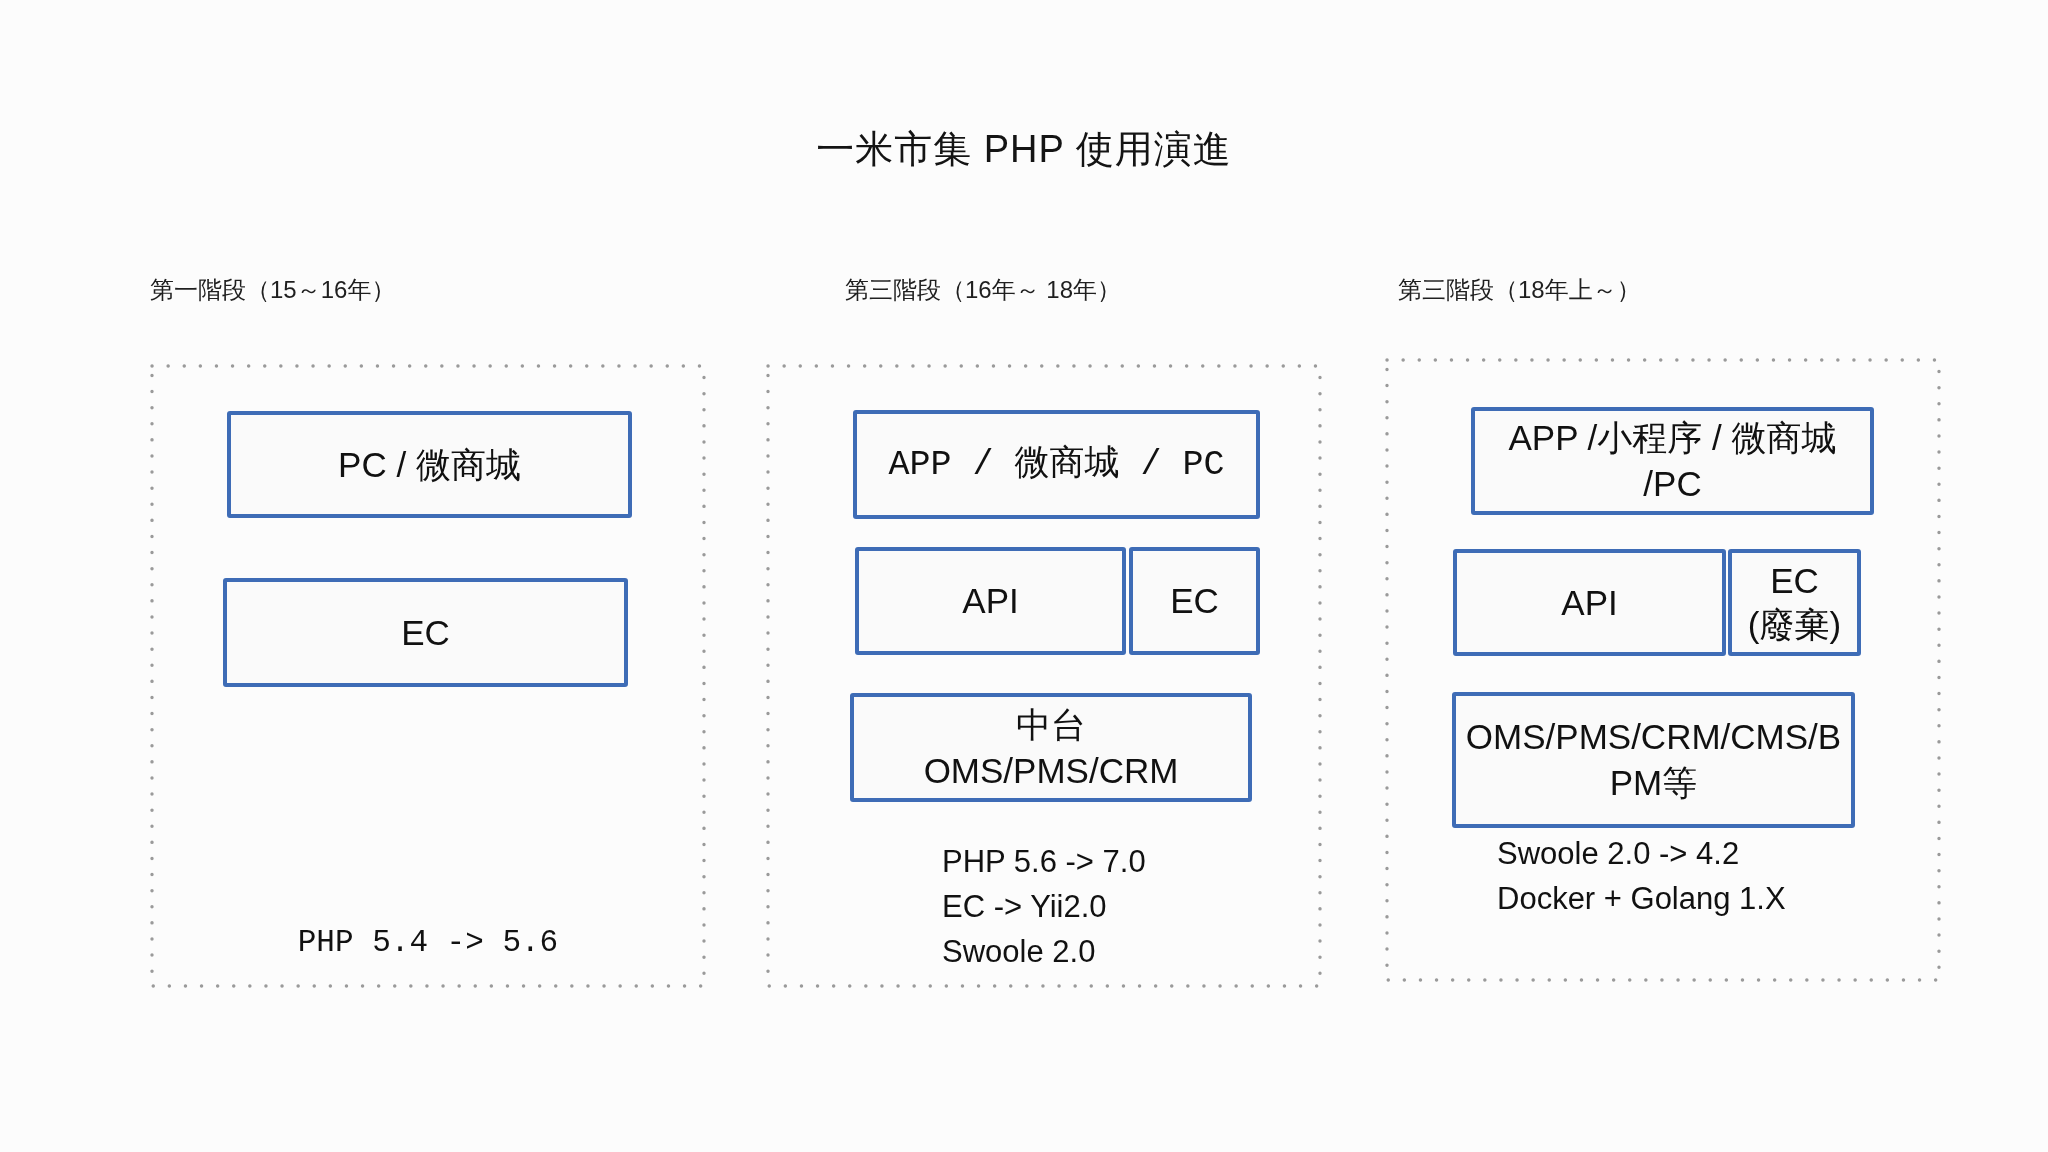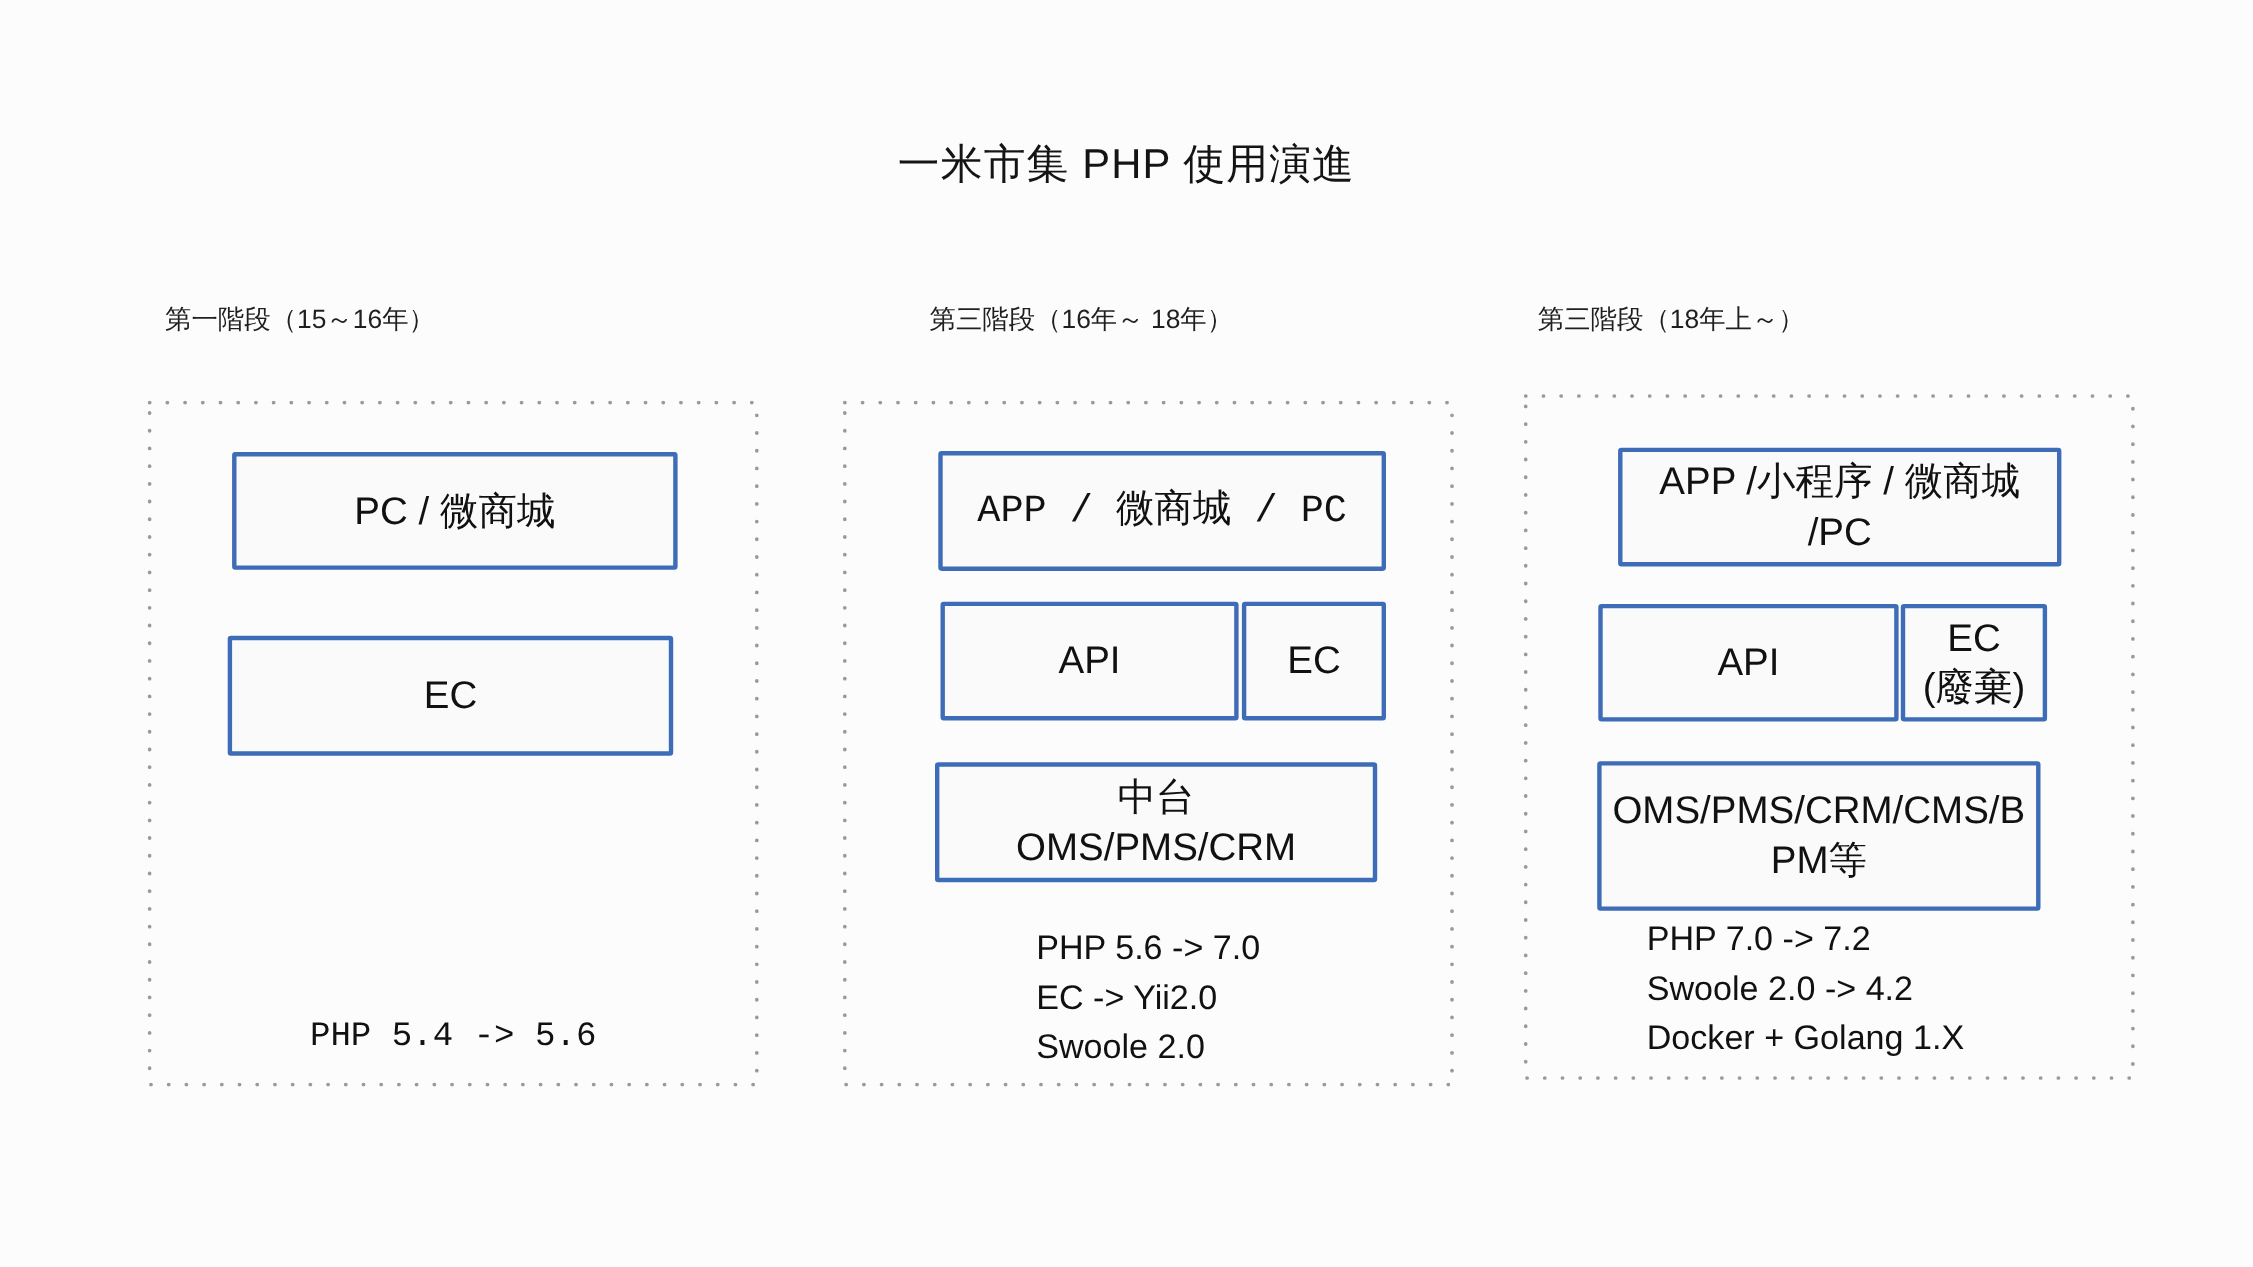--- a/index.html
+++ b/index.html
@@ -35,21 +35,21 @@
     text-align: left;
     font-size: 24px;
     color: #1f1f1f;
     white-space: nowrap;
   }
   #header1 { left: 150px; }
   #header2 { left: 845px; }
   #header3 { left: 1398px; }
 
   .stage { position: absolute; width: 556px; height: 624px; }
-  #stage1 { left: 134px;  top: 364px; }
+  #stage1 { left: 150px;  top: 364px; }
   #stage2 { left: 766px;  top: 364px; }
   #stage3 { left: 1385px; top: 358px; }
 
   .dotted { position: absolute; left: 0; top: 0; }
   .dotted rect {
     fill: none;
     stroke: var(--dots);
     stroke-width: 3.4;
     stroke-dasharray: 0.1 16;
     stroke-linecap: round;
@@ -140,19 +140,18 @@
       <rect x="2" y="2" width="552" height="620"></rect>
     </svg>
     <div class="box box-top">APP /小程序 / 微商城
 /PC</div>
     <div class="box box-api">API</div>
     <div class="box box-ec">EC
 (廢棄)</div>
     <div class="box box-oms">OMS/PMS/CRM/CMS/B
 PM等</div>
     <div class="notes">
-      <div class="note-line">PHP 7.0 -&gt; 7.2</div>
       <div class="note-line">Swoole 2.0 -&gt; 4.2</div>
       <div class="note-line">Docker + Golang 1.X</div>
     </div>
   </div>
 
 </div>
 
 </body></html>

